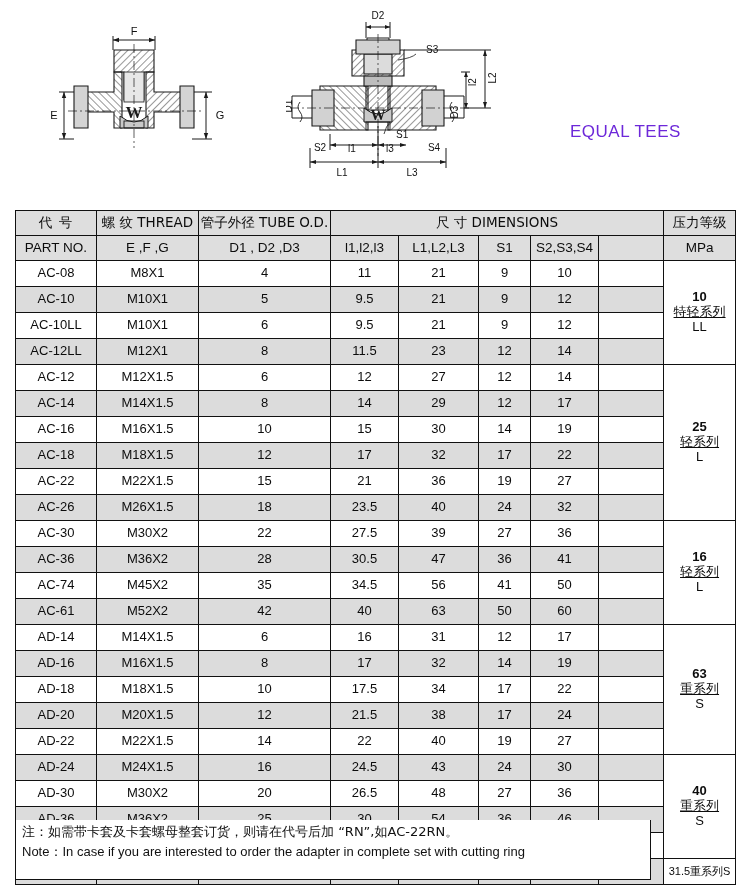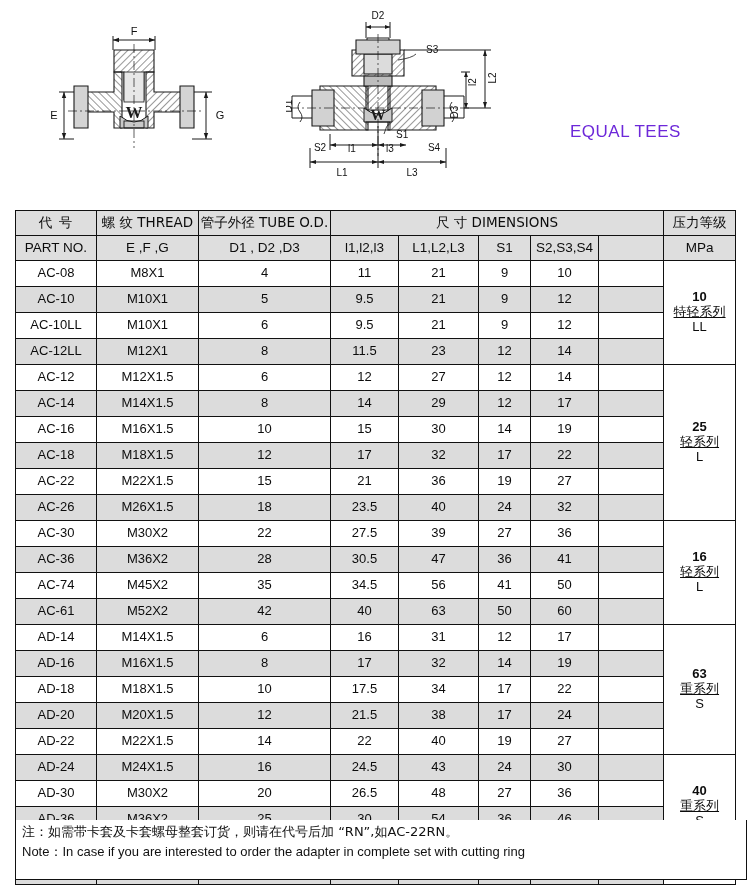--- a/index.html
+++ b/index.html
@@ -101,21 +101,21 @@
   col.c-L123  { width: 80px; }
   col.c-s1    { width: 52px; }
   col.c-s234  { width: 68px; }
   col.c-empty { width: 65px; }
   col.c-press { width: 72px; }
 
   
   .note-box {
     position: absolute;
     left: 15px; top: 820px;
-    width: 732px; height: 60px;
+    width: 636px; height: 60px;
     border: 1px solid #111;
     border-top: none;
     background: #fff;
     padding: 2px 6px 0 6px;
   }
   .note-line { font-size: 13px; color: #111; line-height: 1.52; white-space: nowrap; }
   .note-cn { font-family: "DejaVu Sans", sans-serif; font-size: 13px; }
 </style>
 </head>
 <body>

